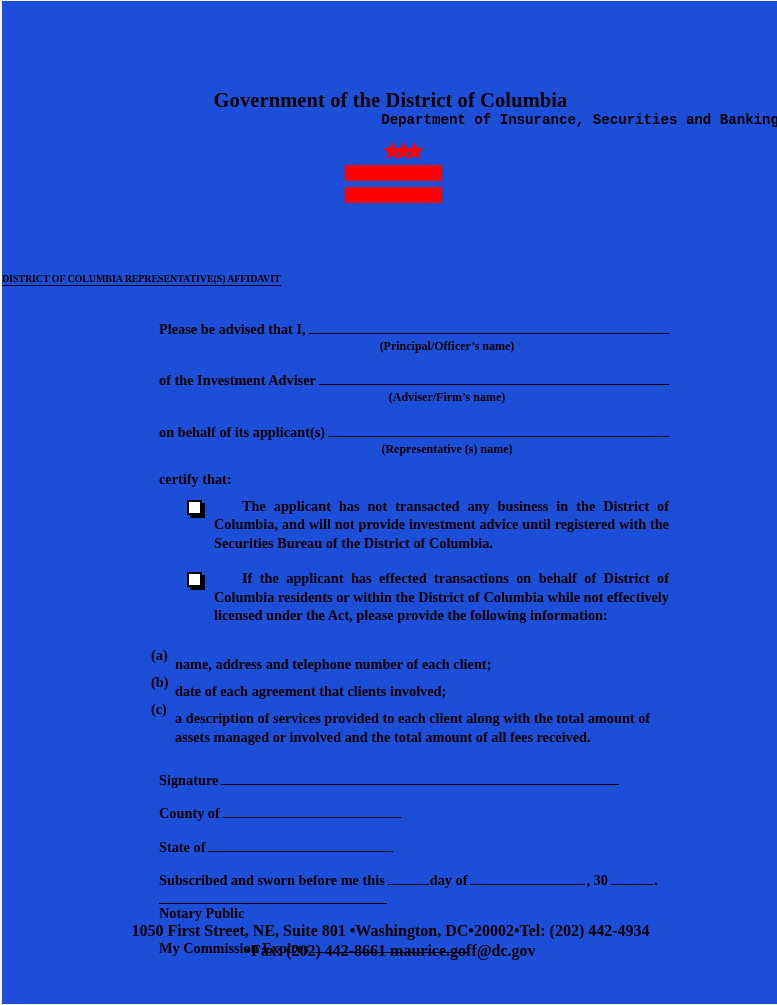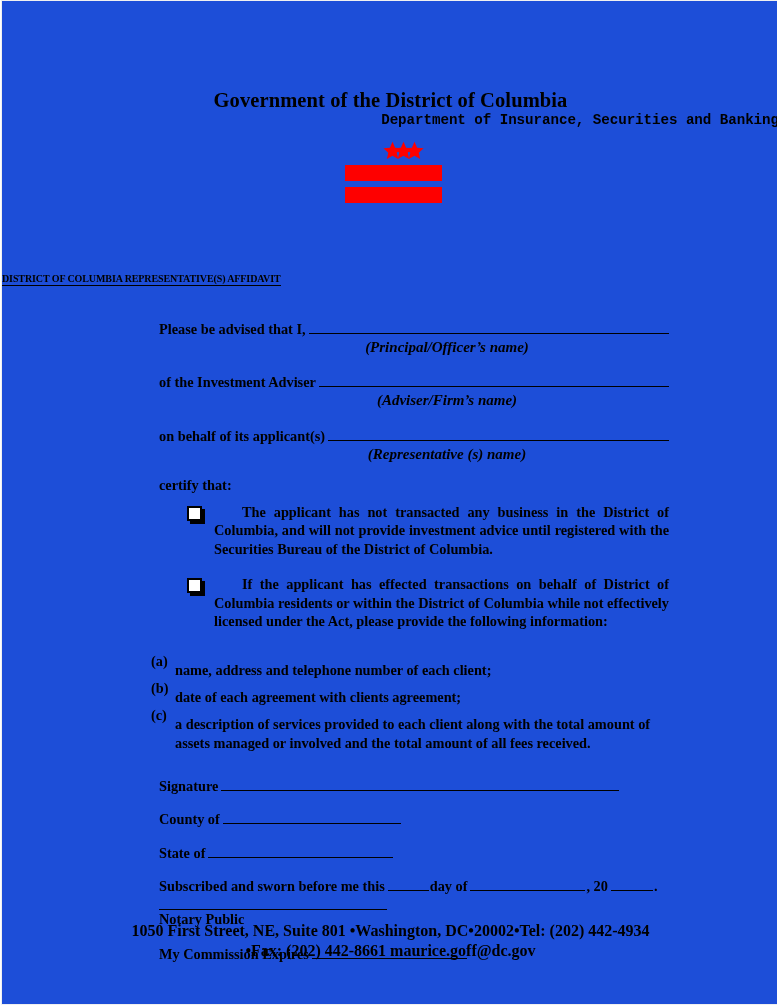--- a/index.html
+++ b/index.html
@@ -119,24 +119,23 @@
   }
   .field-label { flex: 0 0 auto; }
   .field-line {
     flex: 1 1 auto;
     border-bottom: 1.4px solid #000;
     height: 0.95em;
     margin-left: 3px;
   }
   .field-caption {
     text-align: center;
-    font-size: 15px;
+    font-size: 12px;
     font-weight: bold;
     margin-top: 1px;
-    font-style: italic;
   }
   .cap-indent-1 { padding-left: 66px; }
   .cap-indent-2 { padding-left: 66px; }
   .cap-indent-3 { padding-left: 66px; }
 
   .gap-a { height: 17px; }
   .gap-b { height: 17px; }
 
   .certify { margin-top: 14px; }
 
@@ -307,21 +306,21 @@
       <div class="check-text">If the applicant has effected transactions on behalf of District of Columbia residents or within the District of Columbia while not effectively licensed under the Act, please provide the following information:</div>
     </div>
 
     <div class="list">
       <div class="list-item">
         <span class="list-marker">(a)</span>
         <span class="list-body">name, address and telephone number of each client;</span>
       </div>
       <div class="list-item">
         <span class="list-marker">(b)</span>
-        <span class="list-body">date of each agreement with clients agreement;</span>
+        <span class="list-body">date of each agreement that clients involved;</span>
       </div>
       <div class="list-item">
         <span class="list-marker">(c)</span>
         <span class="list-body">a description of services provided to each client along with the total amount of assets managed or involved and the total amount of all fees received.</span>
       </div>
     </div>
 
     <div class="sig">
 
       <div class="sig-row">
@@ -337,21 +336,21 @@
       <div class="sig-row">
         <span class="sig-label">State of</span>
         <span class="ul ul-state"></span>
       </div>
 
       <div class="sig-row sworn-row">
         <span class="sig-label">Subscribed and sworn before me this</span>
         <span class="ul ul-day"></span>
         <span class="sig-label">day of</span>
         <span class="ul ul-month"></span>
-        <span class="sig-label">, 20</span>
+        <span class="sig-label">, 30</span>
         <span class="ul ul-year"></span>
         <span class="sig-label">.</span>
       </div>
 
       <div class="notary-line"></div>
       <div class="notary-label">Notary Public</div>
 
       <div class="sig-row">
         <span class="sig-label">My Commission Expires</span>
         <span class="ul ul-expire"></span>

